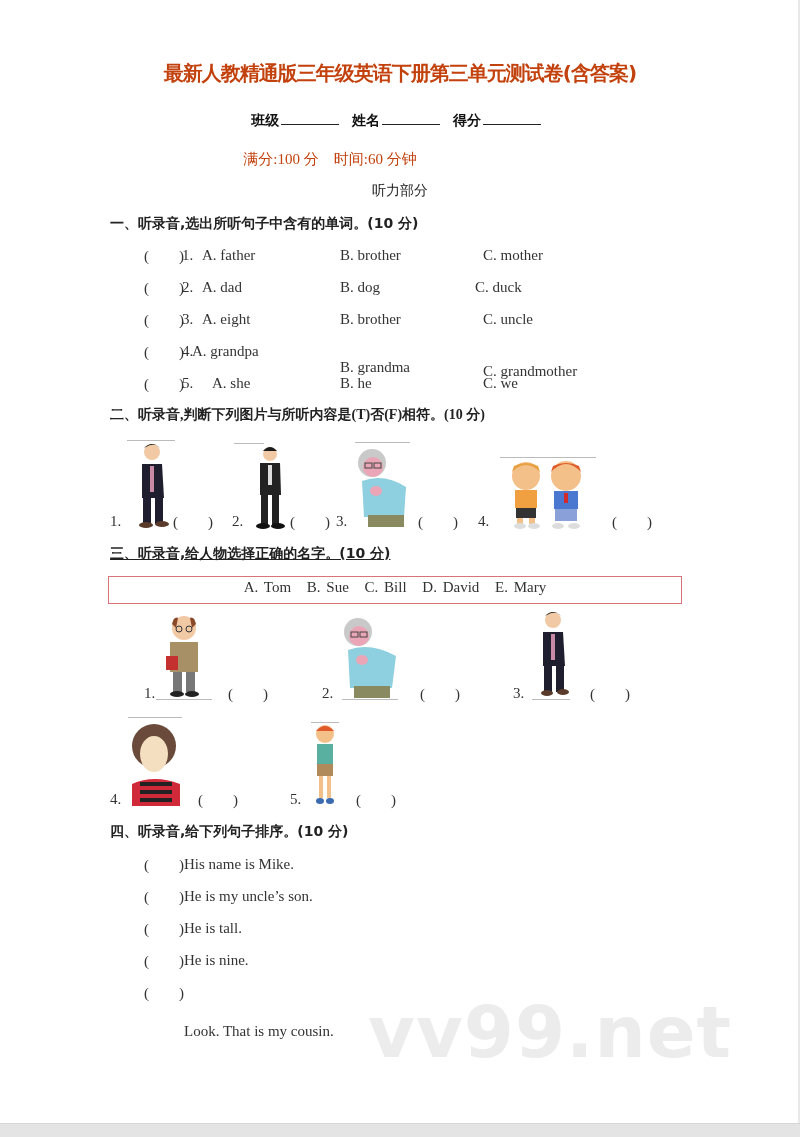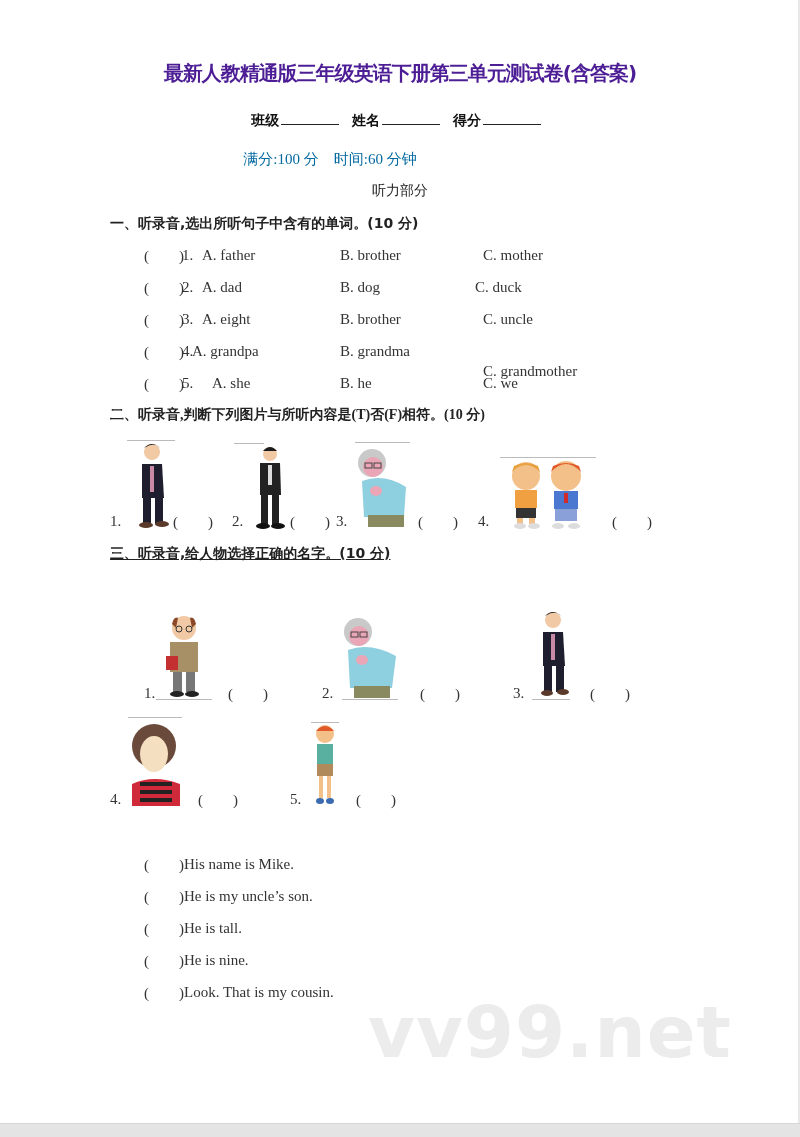--- a/index.html
+++ b/index.html
@@ -2,25 +2,25 @@
 <html><head>
 <meta charset="utf-8">
 <style>
   html, body { margin:0; padding:0; }
   body { width:800px; height:1137px; background:#ffffff; position:relative; overflow:hidden;
          font-family:"Liberation Serif","DejaVu Serif",serif; color:#222; }
   .page { position:absolute; left:0; top:0; width:800px; height:1123px; background:#fff; }
   .bottom-strip { position:absolute; left:0; top:1123px; width:800px; height:14px; background:#e4e4e4; border-top:1px solid #d6d6d6; }
   .right-edge { position:absolute; right:0; top:0; width:2px; height:1123px; background:#e8e8e8; }
   .title { position:absolute; top:60px; left:0; width:800px; text-align:center; font-family:"DejaVu Sans",sans-serif;
-           font-weight:bold; font-size:20px; letter-spacing:-1px; color:#4c1d95; }
+           font-weight:bold; font-size:20px; letter-spacing:-1px; color:#c2410c; }
   .info-line { position:absolute; top:112px; left:0; width:800px; text-align:center; font-family:"DejaVu Sans",sans-serif;
                font-weight:bold; font-size:14px; color:#111; }
   .info-line .blank { display:inline-block; width:58px; border-bottom:1px solid #222; margin:0 8px 0 2px; height:12px; }
-  .meta { position:absolute; top:150px; left:0; width:660px; text-align:center; font-size:15px; color:#0369a1; }
+  .meta { position:absolute; top:150px; left:0; width:660px; text-align:center; font-size:15px; color:#c2410c; }
   .part { position:absolute; top:182px; left:0; width:800px; text-align:center; font-family:"DejaVu Sans",sans-serif; font-size:14px; color:#222; }
   .section-title { position:absolute; left:110px; font-family:"DejaVu Sans",sans-serif; font-weight:bold; font-size:14px; color:#222; }
   .q-row { position:absolute; left:144px; font-size:15px; color:#333; height:20px; }
   .q-row span { position:absolute; top:0; white-space:nowrap; }
   .paren { position:absolute; font-size:15px; color:#333; white-space:nowrap; }
   .num { position:absolute; font-size:15px; color:#333; }
   .fig { position:absolute; }
   .fig-line { position:absolute; height:1px; background:#bbb; }
   .name-box { position:absolute; left:108px; top:576px; width:572px; height:26px; border:1.5px solid #d9737a; }
   .name-box .names { position:absolute; left:0; top:2px; width:100%; text-align:center; font-size:15px; color:#333; word-spacing:2px; }
@@ -64,21 +64,21 @@
     <span style="left:0;">(　　)</span>
     <span style="left:38px;">3.</span>
     <span style="left:58px;">A. eight</span>
     <span style="left:196px;">B. brother</span>
     <span style="left:339px;">C. uncle</span>
   </div>
   <div class="q-row" style="top:343px;">
     <span style="left:0;">(　　)</span>
     <span style="left:38px;">4.</span>
     <span style="left:48px;">A. grandpa</span>
-    <span style="left:196px;">B. grandma</span>
+    <span style="left:196px;margin-top:16px;">B. grandma</span>
     <span style="left:339px;margin-top:20px;">C. grandmother</span>
   </div>
   <div class="q-row" style="top:375px;">
     <span style="left:0;">(　　)</span>
     <span style="left:38px;">5.</span>
     <span style="left:68px;text-align:center;">A. she</span>
     <span style="left:196px;">B. he</span>
     <span style="left:339px;">C. we</span>
   </div>
 
@@ -141,20 +141,29 @@
     <rect x="57" y="51" width="22" height="12" fill="#8aa0d8"></rect>
     <ellipse cx="22" cy="68" rx="6" ry="3" fill="#ddd"></ellipse>
       <ellipse cx="36" cy="68" rx="6" ry="3" fill="#ddd"></ellipse>
     <ellipse cx="60" cy="68" rx="6" ry="3" fill="#ddd"></ellipse>
       <ellipse cx="76" cy="68" rx="6" ry="3" fill="#ddd"></ellipse>
   </svg>
   <div class="paren" style="left:612px;top:513px;">(　　)</div>
 
   <div class="section-title" style="top:545px;text-decoration:underline;">三、听录音,给人物选择正确的名字。(10 分)</div>
 
+  <div class="name-box">
+    <div class="names">
+      <span>A. Tom</span>
+      <span>B. Sue</span>
+      <span>C. Bill</span>
+      <span>D. David</span>
+      <span>E. Mary</span>
+    </div>
+  </div>
 
   <div class="num" style="left:144px;top:685px;">1.</div>
   <svg class="fig" style="left:158px;top:612px;" width="52" height="88">
     <circle cx="26" cy="16" r="12" fill="#f1c9a5"></circle>
       <path d="M14 12 Q16 4 20 6 L18 16Z" fill="#8a4a2a"></path>
       <path d="M38 12 Q36 4 32 6 L34 16Z" fill="#8a4a2a"></path>
     <circle cx="21" cy="17" r="3" fill="none" stroke="#333"></circle>
       <circle cx="31" cy="17" r="3" fill="none" stroke="#333"></circle>
     <rect x="12" y="30" width="28" height="30" fill="#a89066"></rect>
       <rect x="8" y="44" width="12" height="14" fill="#c43030"></rect>
@@ -212,38 +221,39 @@
       <path d="M6 9 Q15 -1 24 9Z" fill="#e05a2a"></path>
     <rect x="7" y="22" width="16" height="20" fill="#5ab0a0"></rect>
       <rect x="7" y="42" width="16" height="12" fill="#b08a5a"></rect>
     <rect x="9" y="54" width="4" height="22" fill="#f4c089"></rect>
       <rect x="17" y="54" width="4" height="22" fill="#f4c089"></rect>
     <ellipse cx="10" cy="79" rx="4" ry="3" fill="#3a6ab0"></ellipse>
       <ellipse cx="20" cy="79" rx="4" ry="3" fill="#3a6ab0"></ellipse>
   </svg>
   <div class="paren" style="left:356px;top:791px;">(　　)</div>
 
+  <div class="section-title" style="top:823px;">四、听录音,给下列句子排序。(10 分)</div>
 
   <div class="q-row" style="top:856px;">
     <span style="left:0;">(　　)</span>
     <span style="left:40px;">His name is Mike.</span>
   </div>
   <div class="q-row" style="top:888px;">
     <span style="left:0;">(　　)</span>
     <span style="left:40px;">He is my uncle’s son.</span>
   </div>
   <div class="q-row" style="top:920px;">
     <span style="left:0;">(　　)</span>
     <span style="left:40px;">He is tall.</span>
   </div>
   <div class="q-row" style="top:952px;">
     <span style="left:0;">(　　)</span>
     <span style="left:40px;">He is nine.</span>
   </div>
   <div class="q-row" style="top:984px;">
     <span style="left:0;">(　　)</span>
-    <span style="left:40px;">Look. That is my cousin.</span>
+    <span style="left:40px;margin-top:39px;">Look. That is my cousin.</span>
   </div>
 
   <div class="watermark">vv99.net</div>
 </div>
 <div class="right-edge"></div>
 <div class="bottom-strip"></div>
 
 </body></html>

